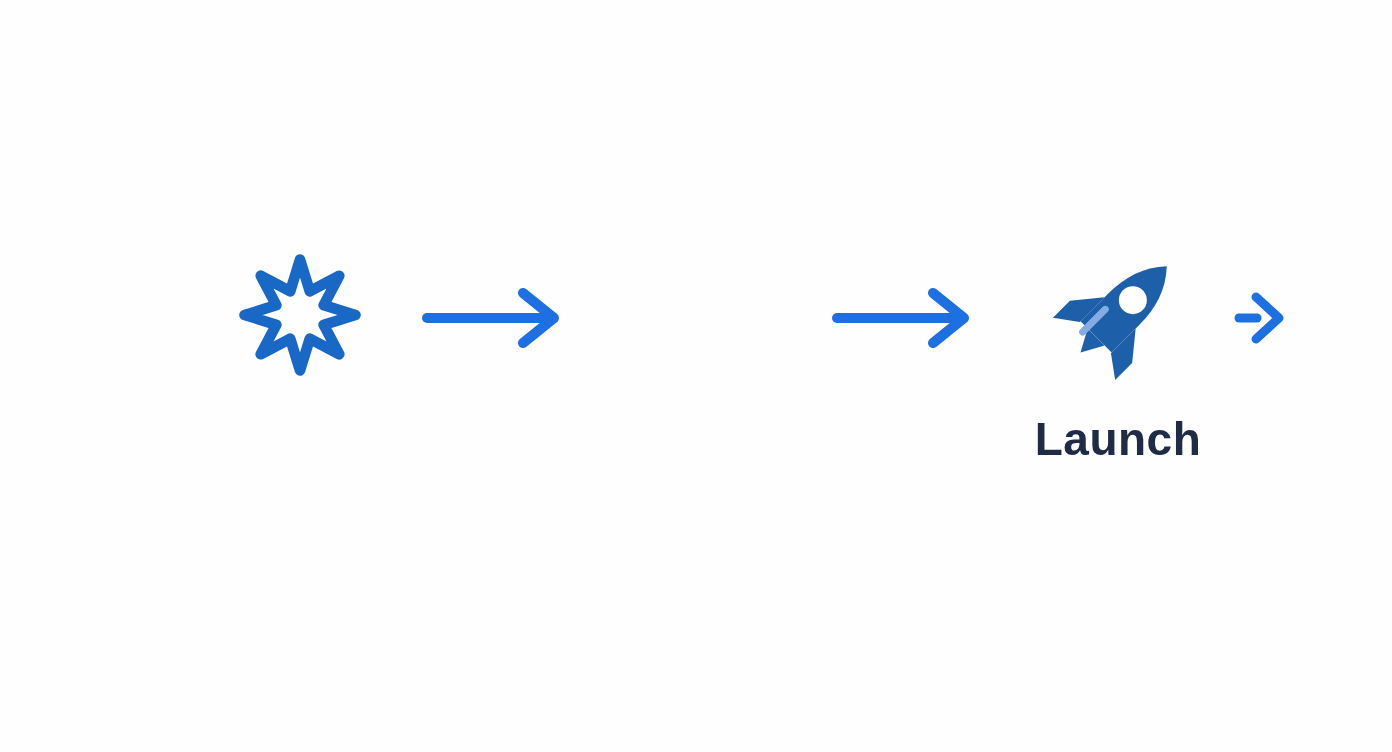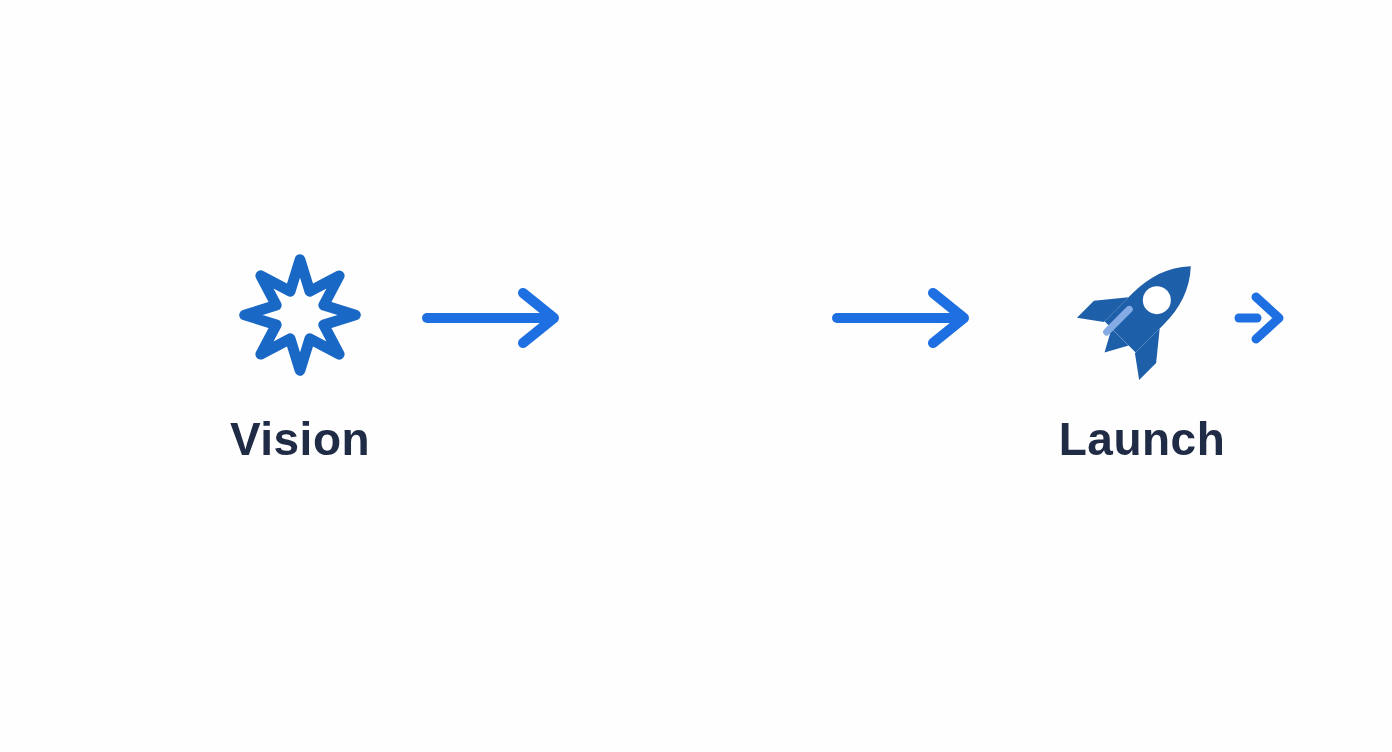--- a/index.html
+++ b/index.html
@@ -24,21 +24,21 @@
   .stage{
     position:absolute;
     top:240px;
     width:260px;
     display:flex;
     flex-direction:column;
     align-items:center;
   }
   .stage-vision{left:170px;}
   .stage-build{left:573px;}
-  .stage-launch{left:1012px;}
+  .stage-launch{left:988px;}
   .icon-box{
     height:150px;
     display:flex;
     align-items:center;
     justify-content:center;
   }
   .stage-label{
     margin-top:22px;
     font-size:46px;
     font-weight:700;
@@ -58,21 +58,20 @@
 <body>
 
 <div class="canvas">
 
   <div class="stage stage-vision">
     <div class="icon-box">
       <svg width="128" height="128" viewBox="0 0 120 120">
         <polygon class="stroke-icon" stroke-width="10" points="60,8 69.2,37.8 96.8,23.2 82.2,50.8 112,60 82.2,69.2 96.8,96.8 69.2,82.2 60,112 50.8,82.2 23.2,96.8 37.8,69.2 8,60 37.8,50.8 23.2,23.2 50.8,37.8"></polygon>
       </svg>
     </div>
-    <div class="stage-label">Vision</div>
   </div>
 
   <svg class="connector connector-1" width="150" height="64" viewBox="0 0 150 64">
     <line class="stroke-arrow" stroke-width="10" x1="6" y1="32" x2="128" y2="32"></line>
     <polyline class="stroke-arrow" stroke-width="10" points="102,7 133,32 102,57"></polyline>
   </svg>
 
 
   <svg class="connector connector-2" width="150" height="64" viewBox="0 0 150 64">
     <line class="stroke-arrow" stroke-width="10" x1="6" y1="32" x2="128" y2="32"></line>

